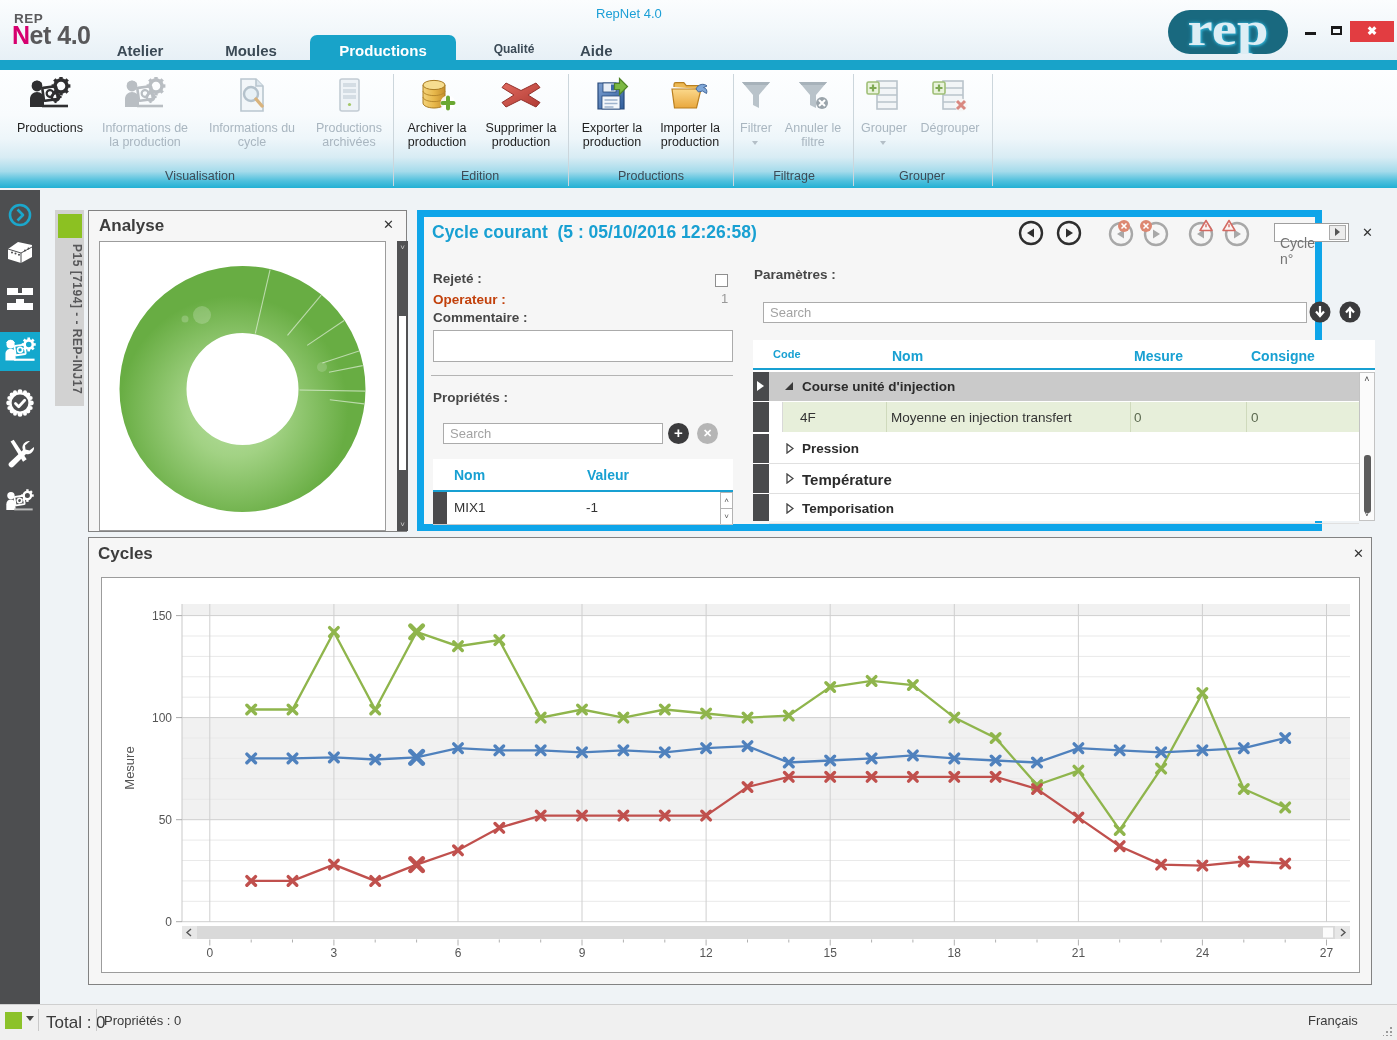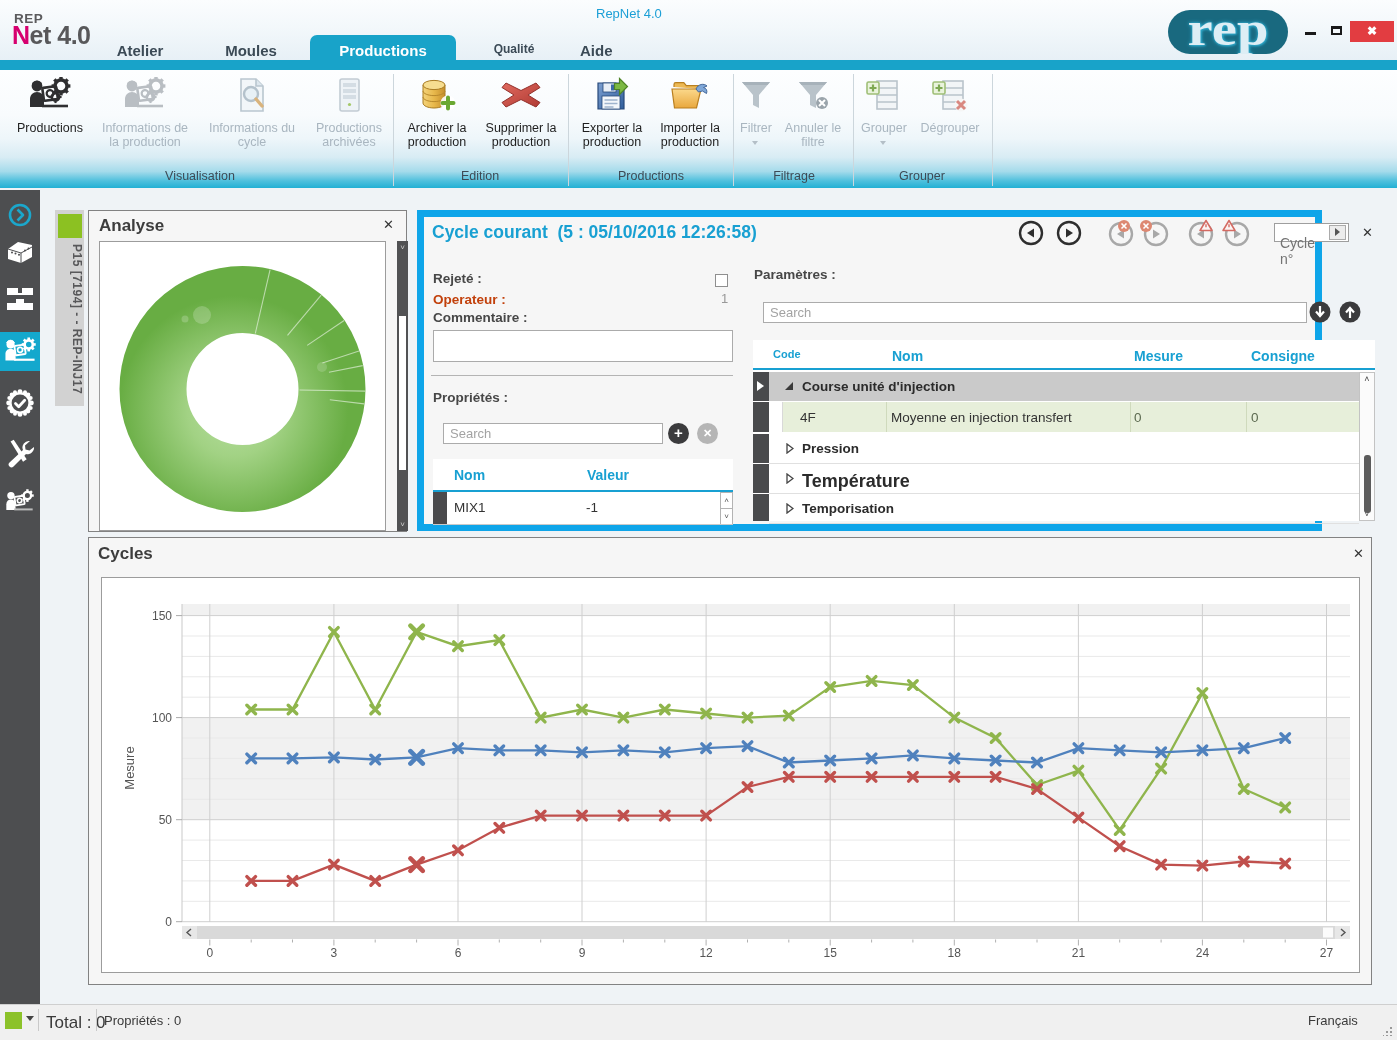--- a/index.html
+++ b/index.html
@@ -419,21 +419,21 @@
 <div class="abs" style="left:381px;top:70px;font-size:13.5px;color:#5c6a50;">0</div>
 <div class="abs" style="left:498px;top:70px;font-size:13.5px;color:#5c6a50;">0</div>
 <svg class="abs" style="left:33px;top:103px;" width="8" height="11">
         <path d="M1 1l6 4.5L1 10z" fill="none" stroke="#444" stroke-width="1.3"></path>
       </svg>
 <div class="abs b" style="left:49px;top:101px;font-size:13.5px;color:#2b2b2b;">Pression</div>
 <div class="abs" style="left:16px;top:123px;width:590px;height:1px;background:#e0e0e0;"></div>
 <svg class="abs" style="left:33px;top:133px;" width="8" height="11">
         <path d="M1 1l6 4.5L1 10z" fill="none" stroke="#444" stroke-width="1.3"></path>
       </svg>
-<div class="abs b" style="left:49px;top:131px;font-size:18px;color:#2b2b2b;">Température</div>
+<div class="abs b" style="left:49px;top:131px;font-size:15px;color:#2b2b2b;">Température</div>
 <div class="abs" style="left:16px;top:153px;width:590px;height:1px;background:#e0e0e0;"></div>
 <svg class="abs" style="left:33px;top:163px;" width="8" height="11">
         <path d="M1 1l6 4.5L1 10z" fill="none" stroke="#444" stroke-width="1.3"></path>
       </svg>
 <div class="abs b" style="left:49px;top:161px;font-size:13.5px;color:#2b2b2b;">Temporisation</div>
 <div class="abs" style="left:16px;top:183px;width:590px;height:1px;background:#e0e0e0;"></div>
 <div class="abs" style="left:606px;top:32px;width:16px;height:149px;background:#fbfbfb;border:1px solid #c3c3c3;">
 <div class="abs" style="left:0;top:1px;width:14px;text-align:center;font-size:9px;color:#444;">˄</div>
 <div class="abs" style="left:0;bottom:1px;width:14px;text-align:center;font-size:9px;color:#444;">˅</div>
 <div class="abs" style="left:3.5px;top:82px;width:7px;height:58px;background:#5b5b5b;border-radius:3px;"></div>

